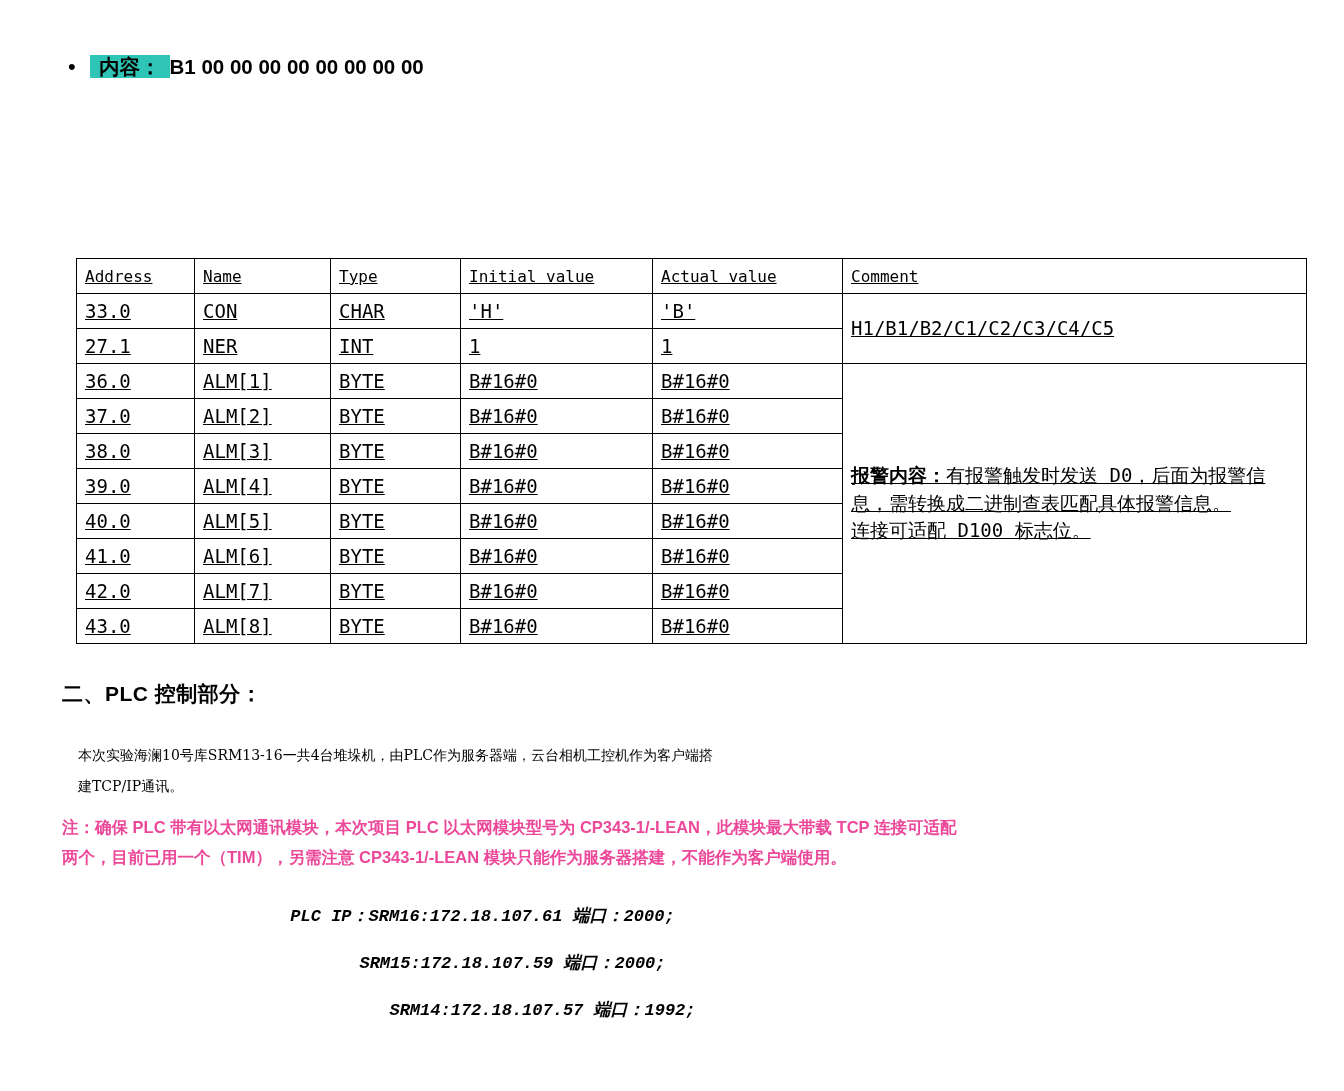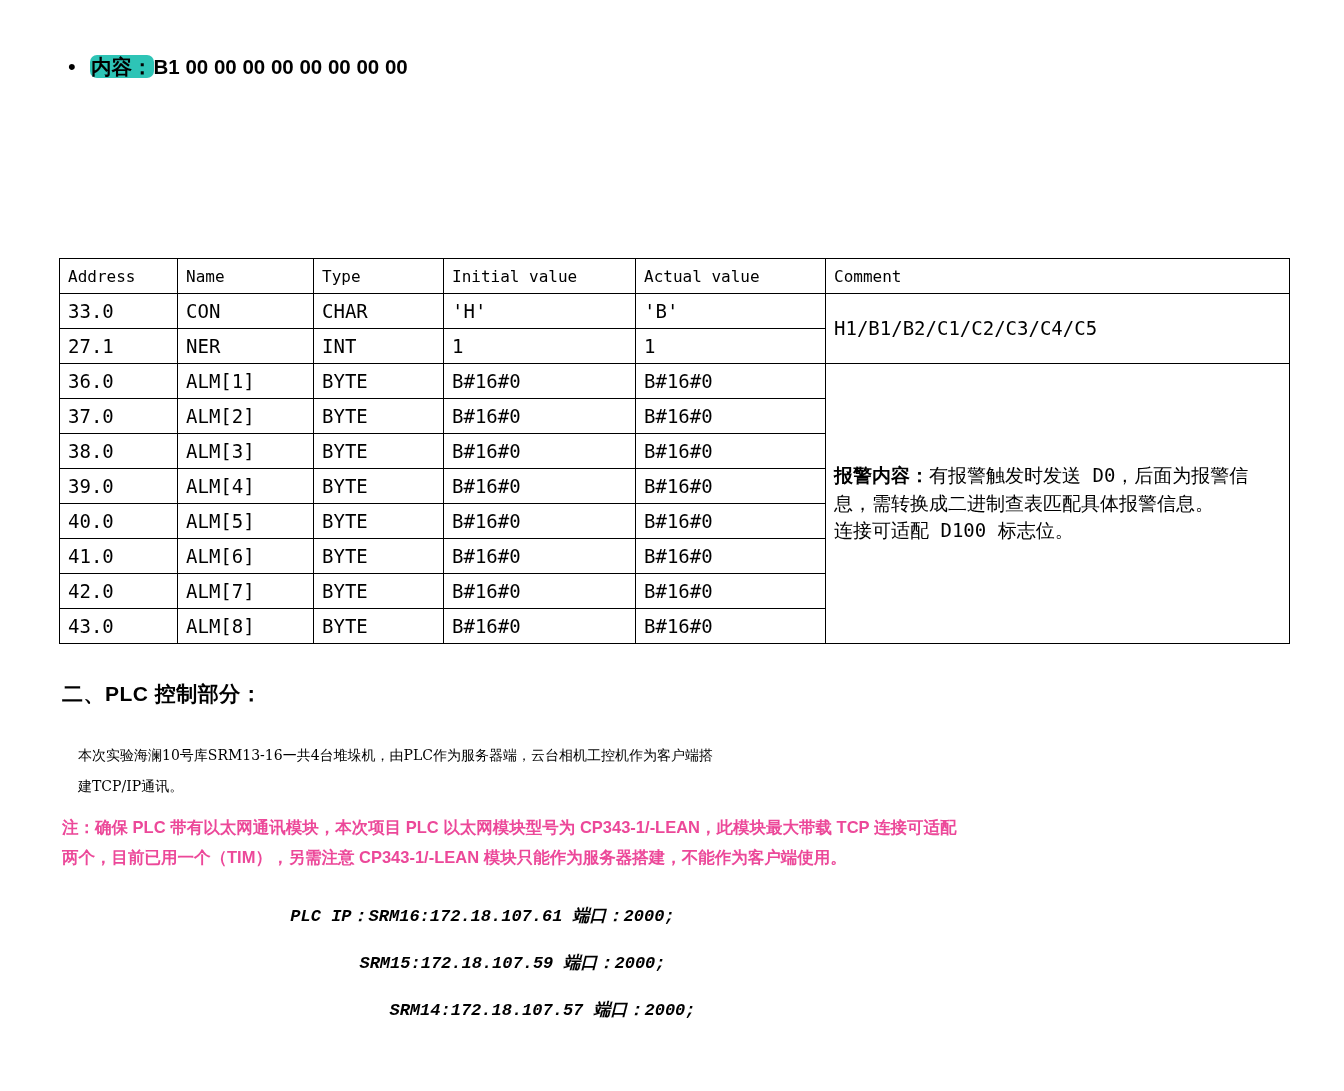--- a/index.html
+++ b/index.html
@@ -45,39 +45,39 @@
   }
   .bullet-main {
     font-size: 20.5px;
     font-weight: bold;
     line-height: 30px;
     white-space: nowrap;
   }
   .hl-label {
     background: #2ec4b6;
     color: #000;
-    padding: 0 1px;
-    border-radius: 7px;
+    padding: 0 9px;
   }
   .red-lines {
     margin-left: 28px;
     margin-top: 7px;
     color: #ff0000;
     font-weight: bold;
     font-size: 17px;
     line-height: 31px;
   }
   .red-lines div { white-space: nowrap; }
 
   
   .tbl-wrap {
     position: absolute;
-    left: 59px;
+    left: 76px;
     top: 258px;
     width: 1005px;
+    text-decoration: underline;
   }
   table.vartable {
     border-collapse: collapse;
     width: 1231px;
     table-layout: fixed;
   }
   table.vartable td, table.vartable th {
     border: 1px solid #000;
     padding: 4px 8px;
     vertical-align: middle;
@@ -276,16 +276,16 @@
   </div>
 
   <div class="note">
     <b>注：确保 PLC 带有以太网通讯模块，本次项目 PLC 以太网模块型号为 CP343-1/-LEAN，此模块最大带载 TCP 连接可适配</b><br>
     <b>两个，目前已用一个（TIM），另需注意 CP343-1/-LEAN 模块只能作为服务器搭建，不能作为客户端使用。</b>
   </div>
 
   <div class="ip-list">
     <div class="ip-line l0">PLC IP：SRM16:172.18.107.61  端口：2000;</div>
     <div class="ip-line l1">SRM15:172.18.107.59  端口：2000;</div>
-    <div class="ip-line l2">SRM14:172.18.107.57  端口：2000;</div>
+    <div class="ip-line l2">SRM14:172.18.107.57  端口：1992;</div>
   </div>
 
 </div>
 
 </body></html>

